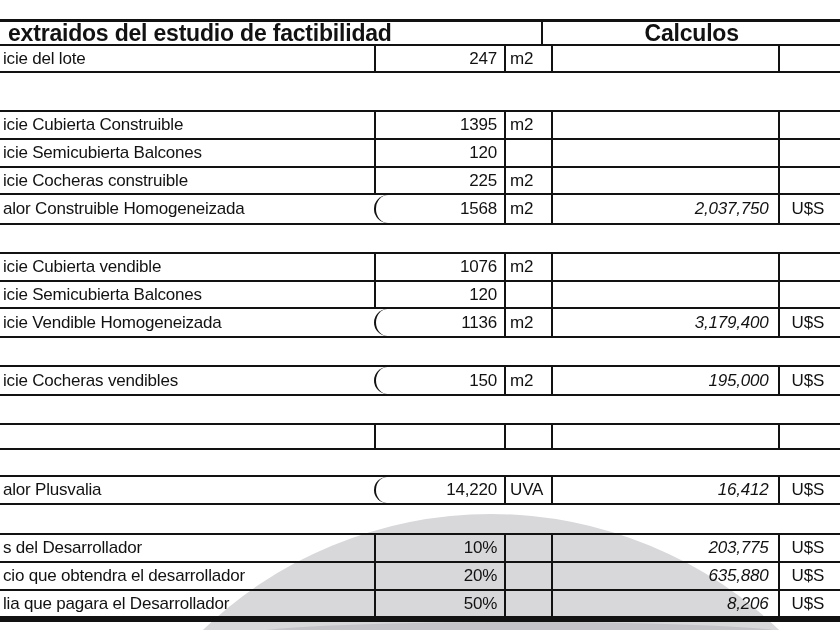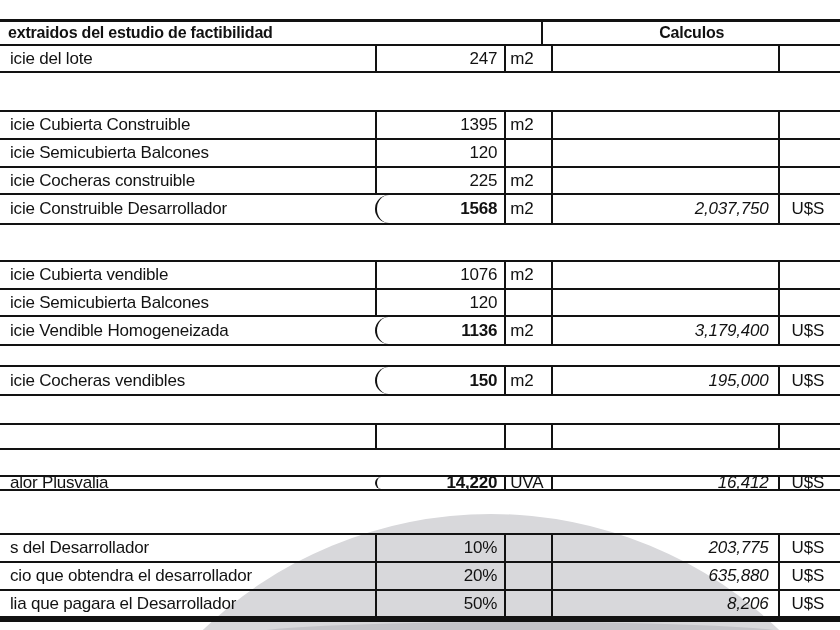--- a/index.html
+++ b/index.html
@@ -23,29 +23,29 @@
   
   .section{position:absolute;left:0;width:840px;z-index:1;}
   .section.bt{border-top:2px solid #121212;}
   .row{display:flex;width:840px;box-sizing:border-box;border-bottom:2px solid #121212;}
   .cell{
     display:flex;align-items:center;box-sizing:border-box;
     font-size:17px;letter-spacing:-0.2px;white-space:nowrap;overflow:hidden;
     background:transparent;
   }
   .bl{border-left:2px solid #121212;}
-  .cA{width:352px;padding-left:10px;}
+  .cA{width:352px;padding-left:3px;}
   .cB{width:136px;justify-content:flex-end;padding-right:7px;margin-left:40px;}
   .cC{width:49px;padding-left:4px;}
   .cD{width:238px;justify-content:flex-end;padding-right:9px;font-style:italic;}
   .cE{width:65px;padding-left:12px;}
   .cHL{width:537px;padding-left:8px;}
   .cHR{width:303px;justify-content:center;margin-left:12px;}
-  .bold{font-weight:bold;border-radius:14px;}
-  .hdr{font-size:16px;font-weight:bold;}
+  .bold{font-weight:normal;border-radius:14px;}
+  .hdr{font-size:23px;font-weight:bold;}
 </style>
 </head>
 <body>
 
 <div class="canvas">
 
   <div class="circle-light" style="background: rgb(216, 216, 219);"></div>
   <div class="circle-dark" style="background: rgb(195, 195, 200);"></div>
 
   <div class="rule top"></div>
@@ -81,29 +81,29 @@
       <div class="cell cE bl"></div>
     </div>
     <div class="row" style="height:27px">
       <div class="cell cA">icie Cocheras construible</div>
       <div class="cell cB bl">225</div>
       <div class="cell cC bl">m2</div>
       <div class="cell cD bl"></div>
       <div class="cell cE bl"></div>
     </div>
     <div class="row" style="height:30px">
-      <div class="cell cA">icie Construible Desarrollador</div>
+      <div class="cell cA">alor Construible Homogeneizada</div>
       <div class="cell cB bl bold">1568</div>
       <div class="cell cC bl">m2</div>
       <div class="cell cD bl">2,037,750</div>
       <div class="cell cE bl">U$S</div>
     </div>
   </div>
 
-  <div class="section bt" style="top:260px">
+  <div class="section bt" style="top:252px">
     <div class="row" style="height:28px">
       <div class="cell cA">icie Cubierta vendible</div>
       <div class="cell cB bl">1076</div>
       <div class="cell cC bl">m2</div>
       <div class="cell cD bl"></div>
       <div class="cell cE bl"></div>
     </div>
     <div class="row" style="height:27px">
       <div class="cell cA">icie Semicubierta Balcones</div>
       <div class="cell cB bl">120</div>
@@ -134,21 +134,21 @@
     <div class="row" style="height:25px">
       <div class="cell cA"></div>
       <div class="cell cB bl"></div>
       <div class="cell cC bl"></div>
       <div class="cell cD bl"></div>
       <div class="cell cE bl"></div>
     </div>
   </div>
 
   <div class="section bt" style="top:475px">
-    <div class="row" style="height:14px">
+    <div class="row" style="height:28px">
       <div class="cell cA">alor Plusvalia</div>
       <div class="cell cB bl bold">14,220</div>
       <div class="cell cC bl">UVA</div>
       <div class="cell cD bl">16,412</div>
       <div class="cell cE bl">U$S</div>
     </div>
   </div>
 
   <div class="section bt" style="top:533px">
     <div class="row" style="height:28px">

